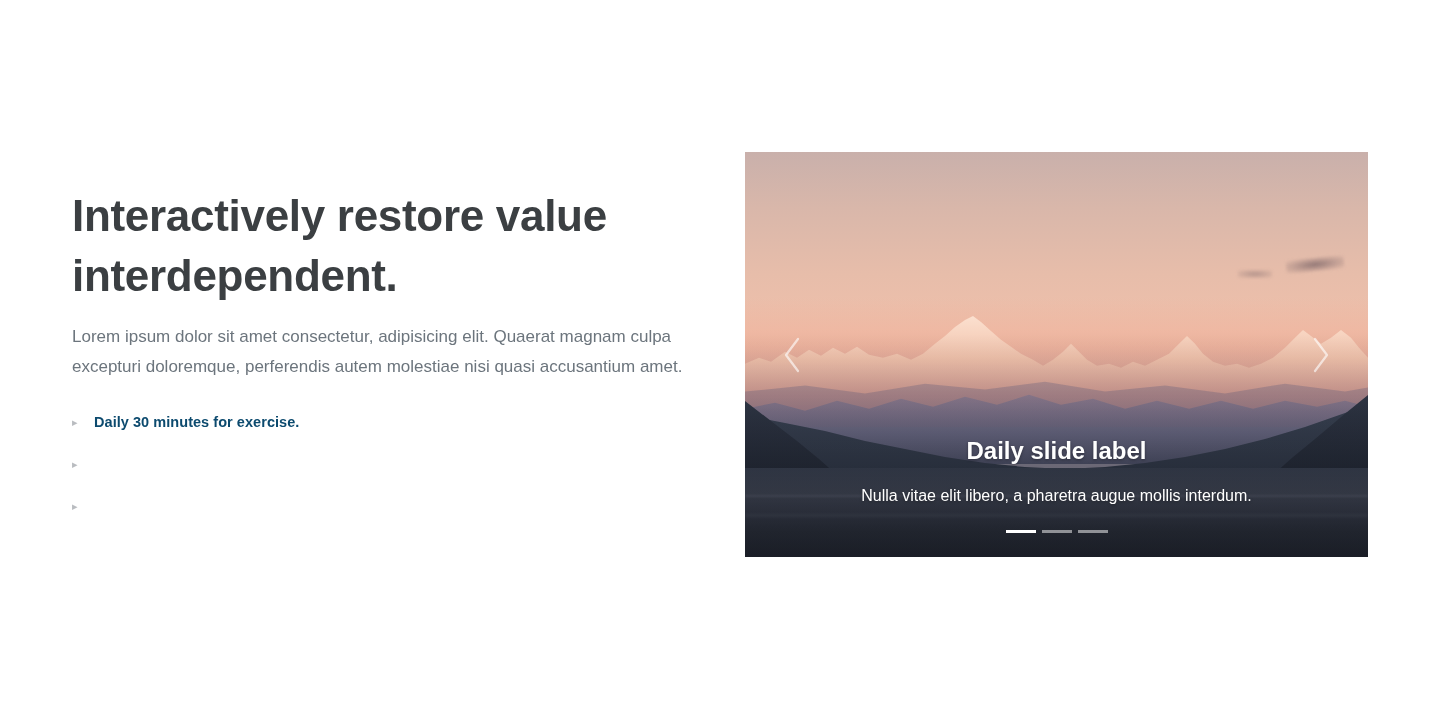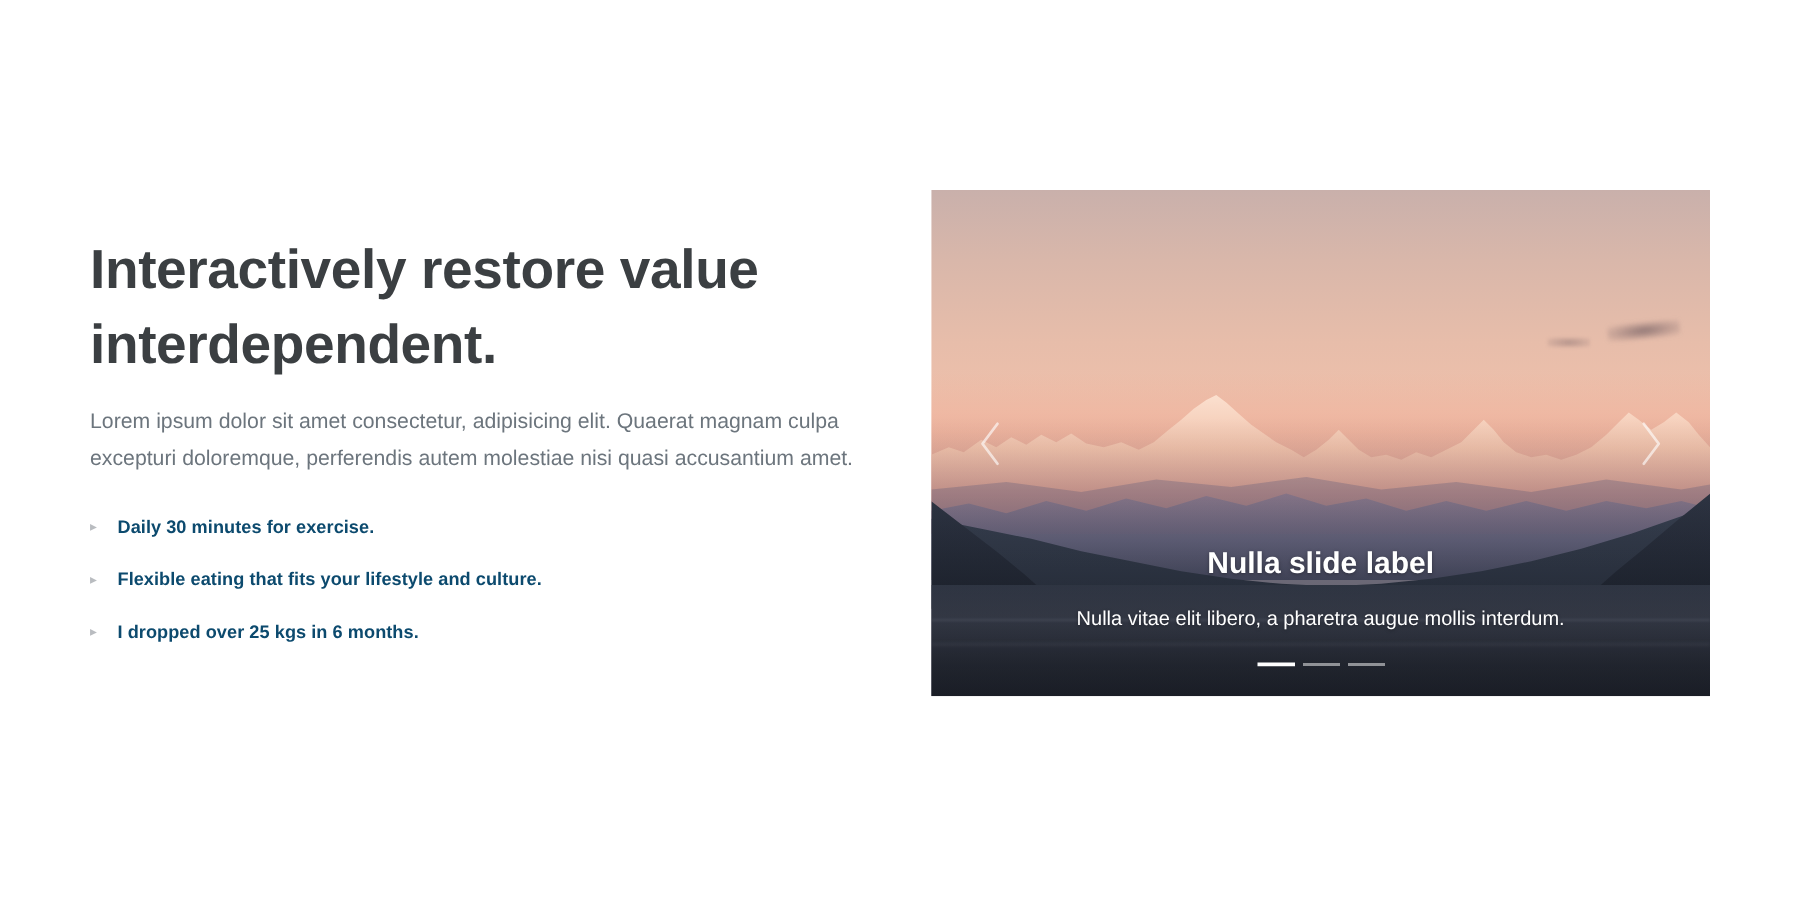--- a/index.html
+++ b/index.html
@@ -279,26 +279,24 @@
 
     <ul class="feature-list">
 
       <li class="feature-item">
         <span class="feature-marker">▸</span>
         <span class="feature-text">Daily 30 minutes for exercise.</span>
       </li>
 
       <li class="feature-item">
         <span class="feature-marker">▸</span>
-        <span class="feature-text">Flexible eating that fits your lifestyle and culture.</span>
       </li>
 
       <li class="feature-item">
         <span class="feature-marker">▸</span>
-        <span class="feature-text">I dropped over 25 kgs in 6 months.</span>
       </li>
 
     </ul>
   </div>
 
   <div class="carousel">
 
     <div class="photo">
 
       <div class="haze"></div>
@@ -390,21 +388,21 @@
       </svg>
     </button>
 
     <button class="carousel-control next">
       <svg class="chev" width="26" height="40" viewBox="0 0 26 40" fill="none" aria-hidden="true">
         <path d="M7 4 L19 20 L7 36" stroke="#ffffff" stroke-width="2.2" stroke-linecap="round" stroke-linejoin="round"></path>
       </svg>
     </button>
 
     <div class="carousel-caption">
-      <h5 class="caption-title">Nulla slide label</h5>
+      <h5 class="caption-title">Daily slide label</h5>
       <p class="caption-text">Nulla vitae elit libero, a pharetra augue mollis interdum.</p>
     </div>
 
     <div class="carousel-indicators">
       <button class="indicator active"></button>
       <button class="indicator"></button>
       <button class="indicator"></button>
     </div>
 
   </div>

